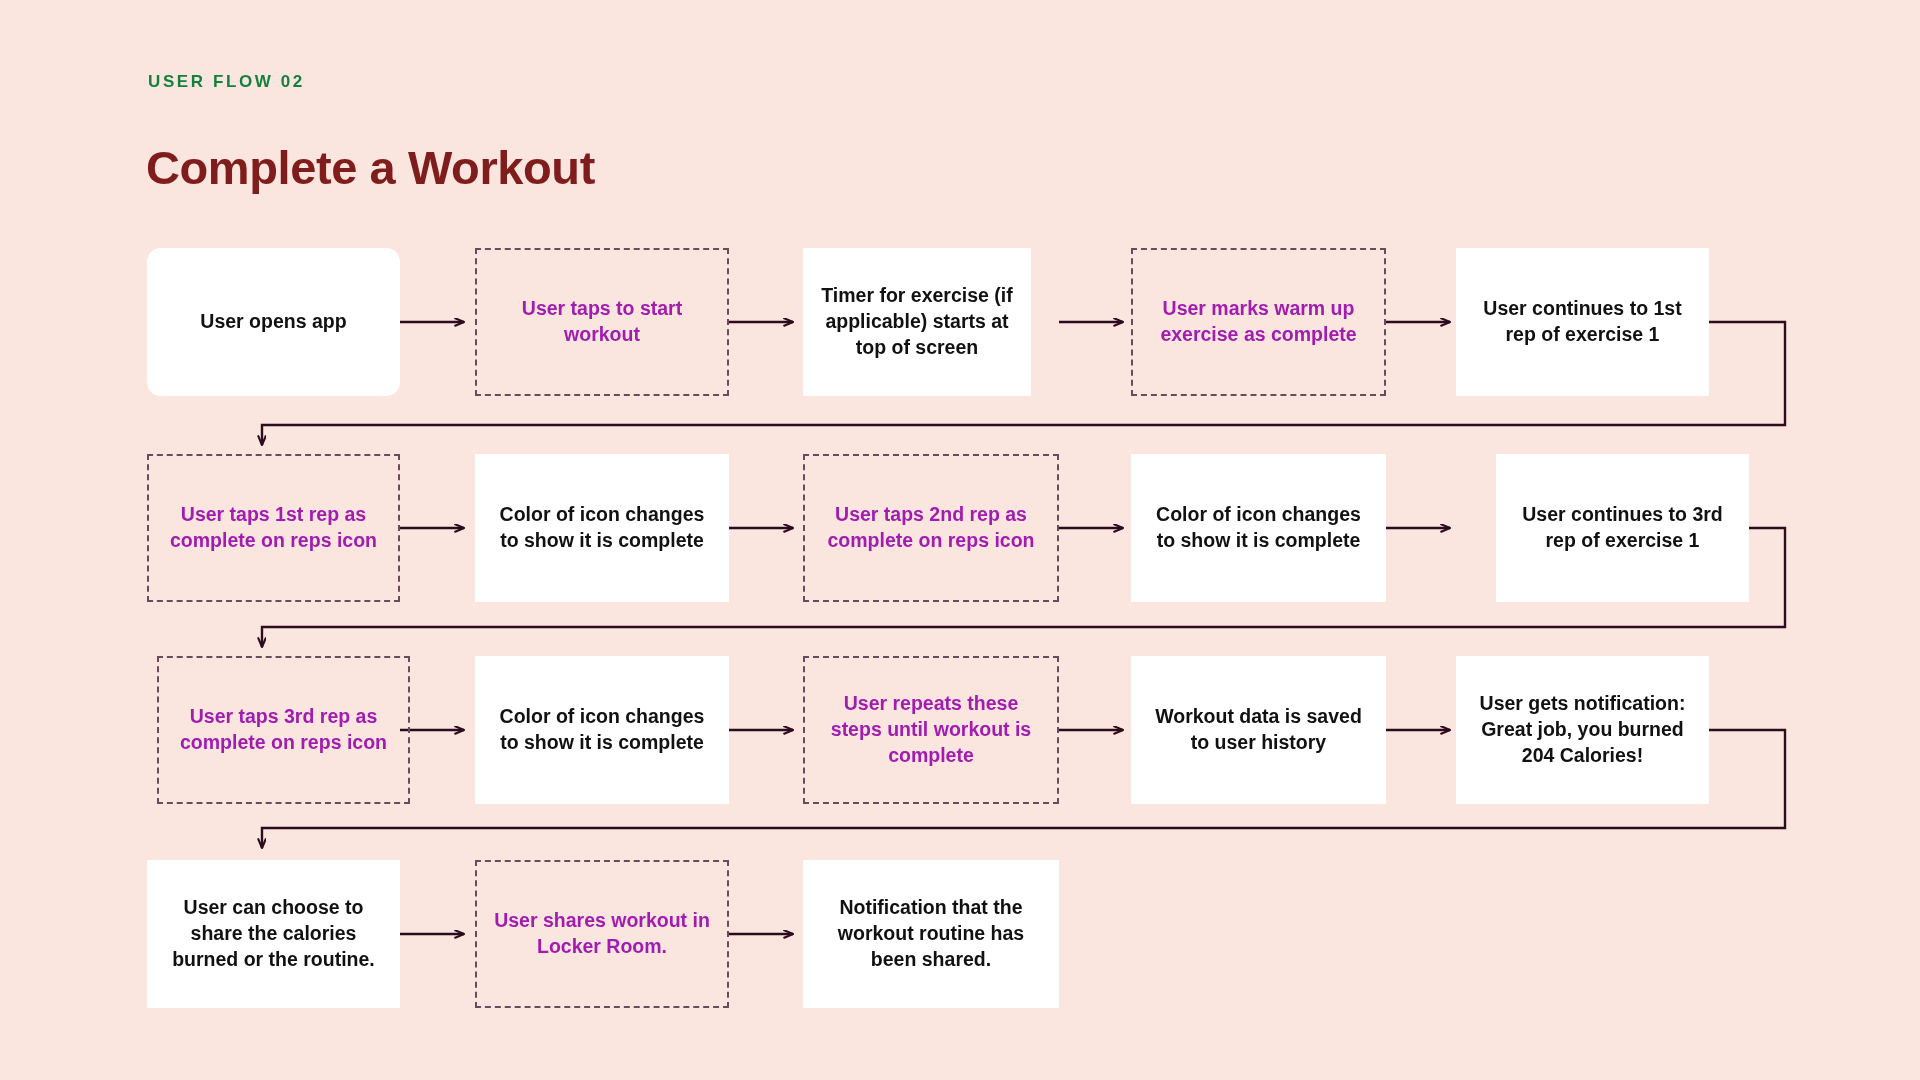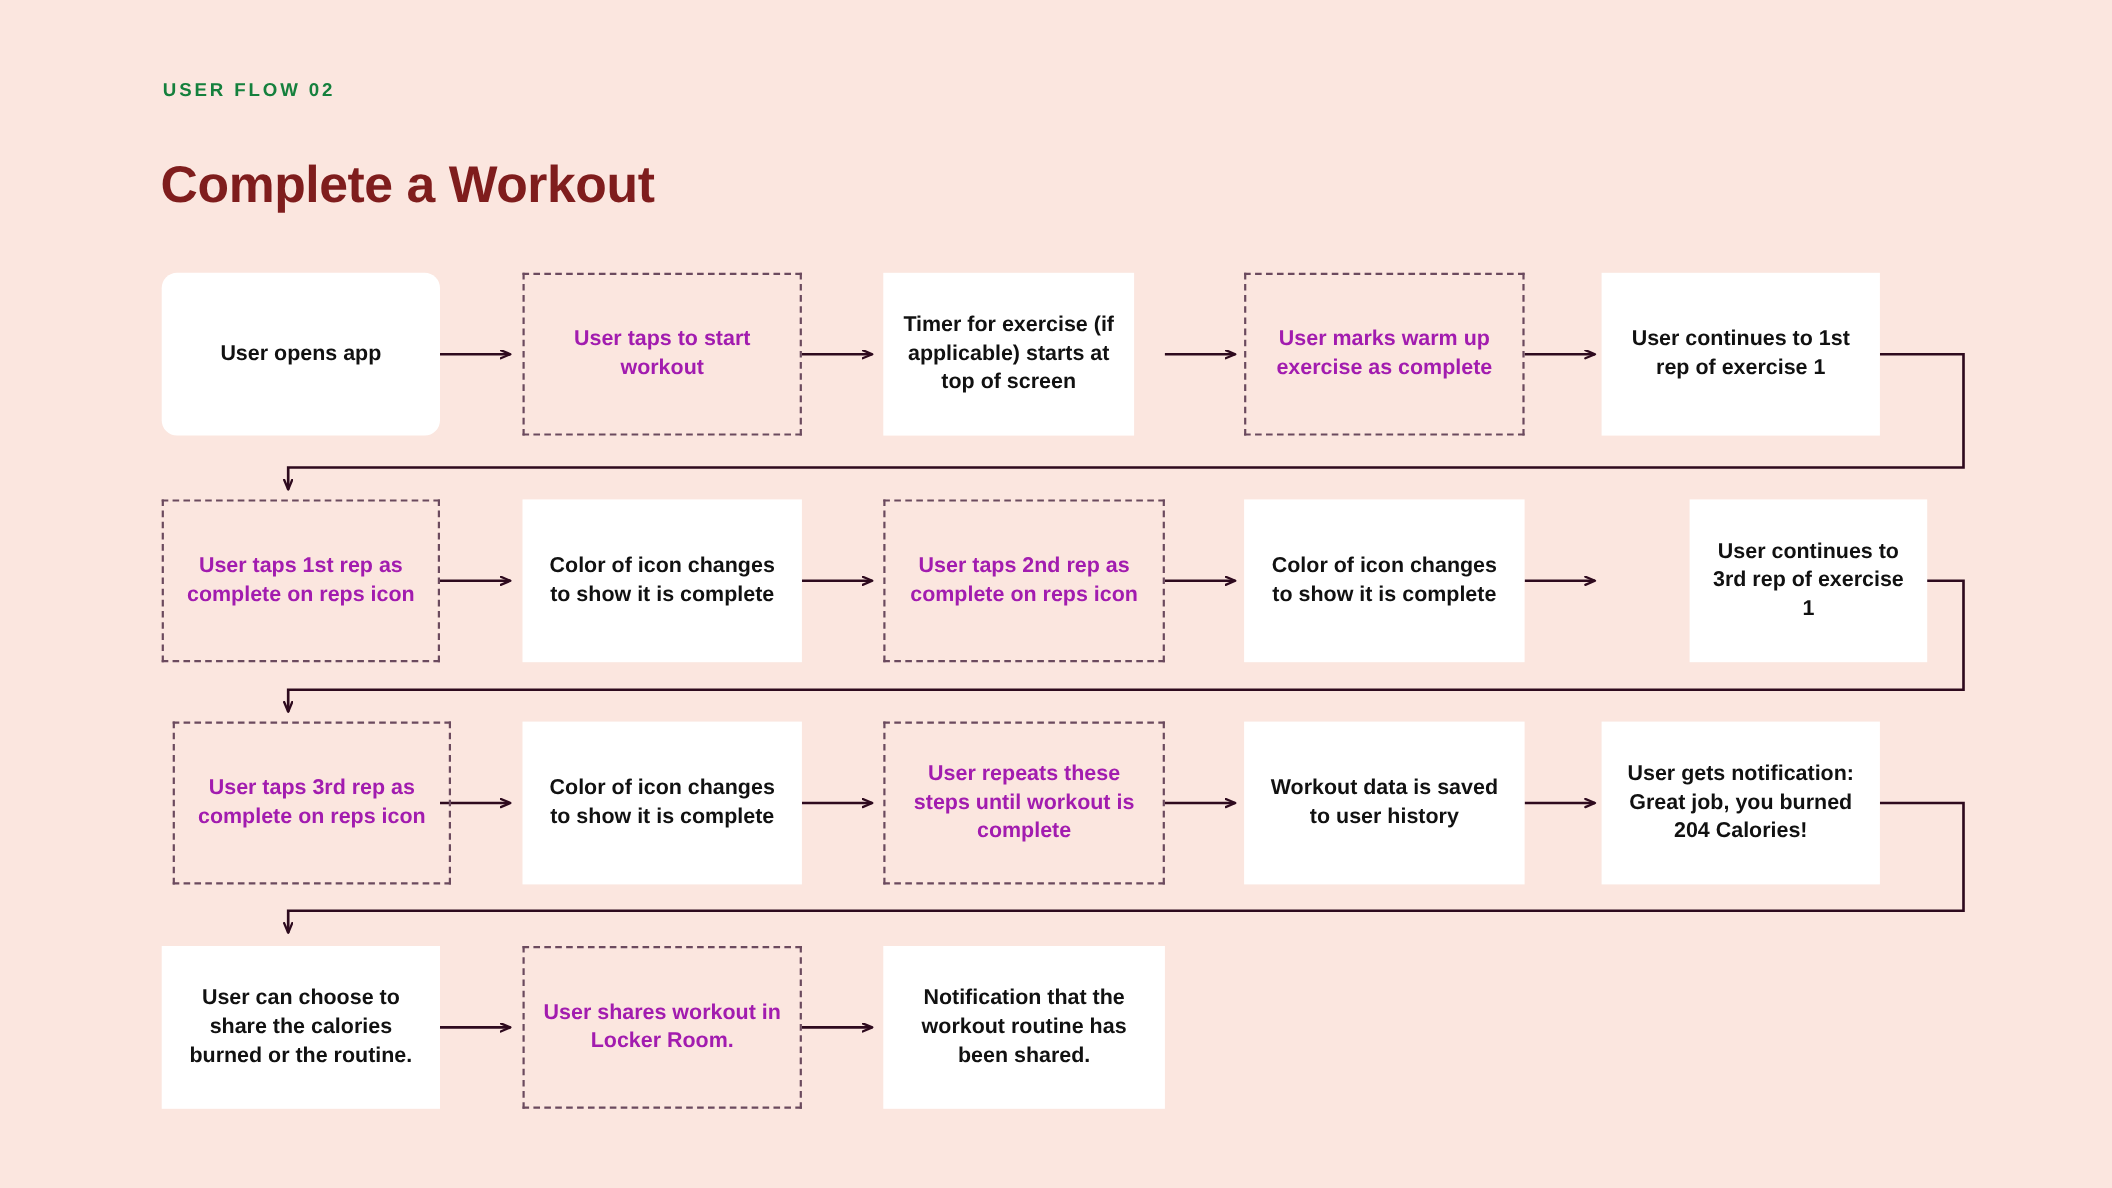--- a/index.html
+++ b/index.html
@@ -112,21 +112,21 @@
   </div>
   <div class="node solid" style="left:475px;  top:454px; width:254px; height:148px;">
     <span>Color of icon changes to show it is complete</span>
   </div>
   <div class="node dashed" style="left:803px;  top:454px; width:256px; height:148px;">
     <span>User taps 2nd rep as complete on reps icon</span>
   </div>
   <div class="node solid" style="left:1131px; top:454px; width:255px; height:148px;">
     <span>Color of icon changes to show it is complete</span>
   </div>
-  <div class="node solid" style="left:1536px; top:454px; width:216px; height:148px;">
+  <div class="node solid" style="left:1496px; top:454px; width:253px; height:148px;">
     <span>User continues to 3rd rep of exercise 1</span>
   </div>
 
   <div class="node dashed" style="left:157px;  top:656px; width:253px; height:148px;">
     <span>User taps 3rd rep as complete on reps icon</span>
   </div>
   <div class="node solid" style="left:475px;  top:656px; width:254px; height:148px;">
     <span>Color of icon changes to show it is complete</span>
   </div>
   <div class="node dashed" style="left:803px;  top:656px; width:256px; height:148px;">

